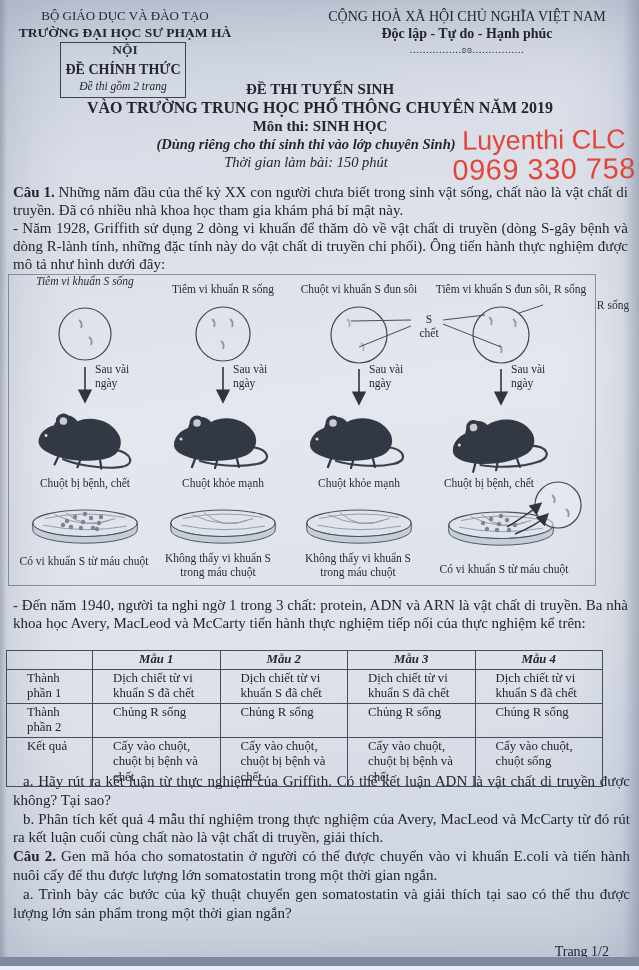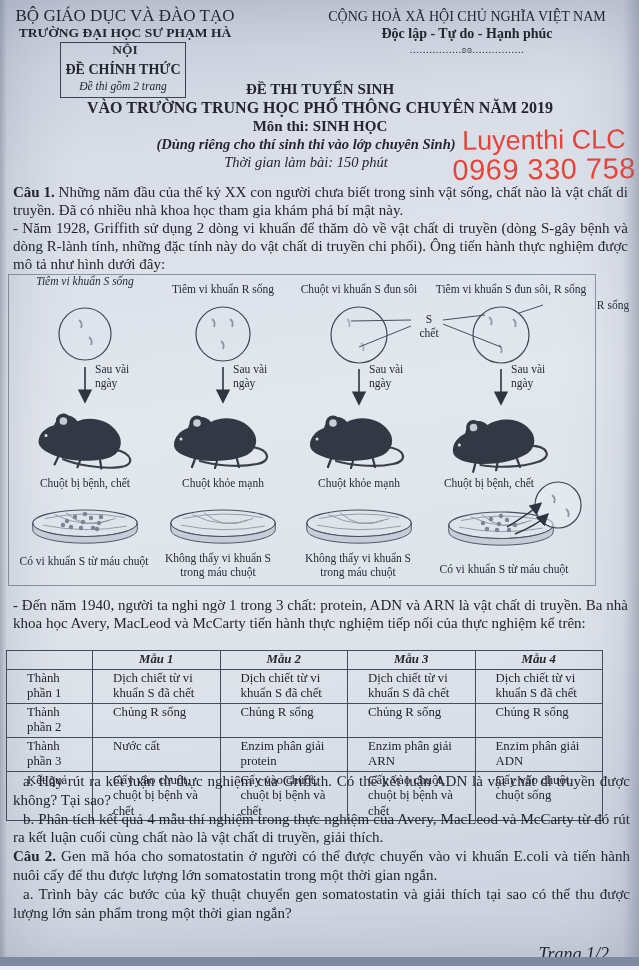--- a/index.html
+++ b/index.html
@@ -11,21 +11,21 @@
     box-shadow:inset 0 0 70px rgba(90,100,125,.30);
   }
   .abs{position:absolute;}
   .ctr{text-align:center;}
   .edge-right{position:absolute;top:0;right:0;width:16px;height:100%;background:linear-gradient(90deg,rgba(120,130,150,0),rgba(110,120,145,.38));}
   .edge-left{position:absolute;top:0;left:0;width:7px;height:100%;background:linear-gradient(90deg,rgba(80,90,110,.30),rgba(80,90,110,0));}
   .bar-slate{position:absolute;left:0;bottom:4px;width:100%;height:9px;background:#7e89a2;}
   .bar-light{position:absolute;left:0;bottom:0;width:100%;height:4px;background:#e9eef8;}
 
   .hdr-left{left:8px;top:8px;width:234px;}
-  .hdr-left .l1{font-size:17px;line-height:16px;}
+  .hdr-left .l1{font-size:13px;line-height:16px;}
   .hdr-left .l2{font-size:13.5px;line-height:17px;font-weight:bold;}
   .official-box{left:60px;top:42px;width:120px;border:1.6px solid #3a4150;padding:18px 2px 4px;text-align:center;background:rgba(255,255,255,.05);}
   .official-box .t{font-size:14px;font-weight:bold;line-height:18px;}
   .official-box .s{font-size:11.5px;font-style:italic;line-height:14px;}
 
   .hdr-right{left:308px;top:8px;width:318px;}
   .hdr-right .l1{font-size:14px;line-height:17px;white-space:nowrap;}
   .hdr-right .l2{font-size:14px;line-height:18px;font-weight:bold;}
   .hdr-right .orn{font-size:11px;line-height:13px;letter-spacing:.5px;color:#2b303b;}
 
@@ -50,21 +50,21 @@
   .fig{left:8px;top:274px;width:586px;height:310px;border:1px solid rgba(70,80,100,.55);}
   .ft{position:absolute;font-size:11.5px;line-height:13.5px;text-align:center;color:#262b36;}
   .nowrap{white-space:nowrap;}
   .fig svg{position:absolute;left:0;top:0;}
 
   table.exp{position:absolute;left:6px;top:650px;width:597px;border-collapse:collapse;table-layout:fixed;font-size:12.8px;line-height:15.5px;}
   table.exp th,table.exp td{border:1px solid #454c5c;padding:1px 20px;vertical-align:top;text-align:left;}
   table.exp th{font-weight:bold;text-align:center;padding:1px 2px;font-style:italic;}
   col.c-label{width:86px;}
 
-  .footer-page{right:30px;top:944px;font-size:18px;font-style:italic;}
+  .footer-page{right:30px;top:944px;font-size:14px;}
 </style>
 </head>
 <body>
 
 <div class="page">
 
   <div class="abs hdr-left ctr">
     <div class="l1">BỘ GIÁO DỤC VÀ ĐÀO TẠO</div>
     <div class="l2">TRƯỜNG ĐẠI HỌC SƯ PHẠM HÀ NỘI</div>
   </div>
@@ -264,27 +264,20 @@
         <td>Dịch chiết từ vi khuẩn S đã chết</td>
       </tr>
       <tr>
         <td>Thành phần 2</td>
         <td>Chủng R sống</td>
         <td>Chủng R sống</td>
         <td>Chủng R sống</td>
         <td>Chủng R sống</td>
       </tr>
       <tr>
-        <td>Thành phần 3</td>
-        <td>Nước cất</td>
-        <td>Enzim phân giải protein</td>
-        <td>Enzim phân giải ARN</td>
-        <td>Enzim phân giải ADN</td>
-      </tr>
-      <tr>
         <td>Kết quả</td>
         <td>Cấy vào chuột, chuột bị bệnh và chết</td>
         <td>Cấy vào chuột, chuột bị bệnh và chết</td>
         <td>Cấy vào chuột, chuột bị bệnh và chết</td>
         <td>Cấy vào chuột, chuột sống</td>
       </tr>
     </tbody>
   </table>
 
   <div class="abs para p-quest">

